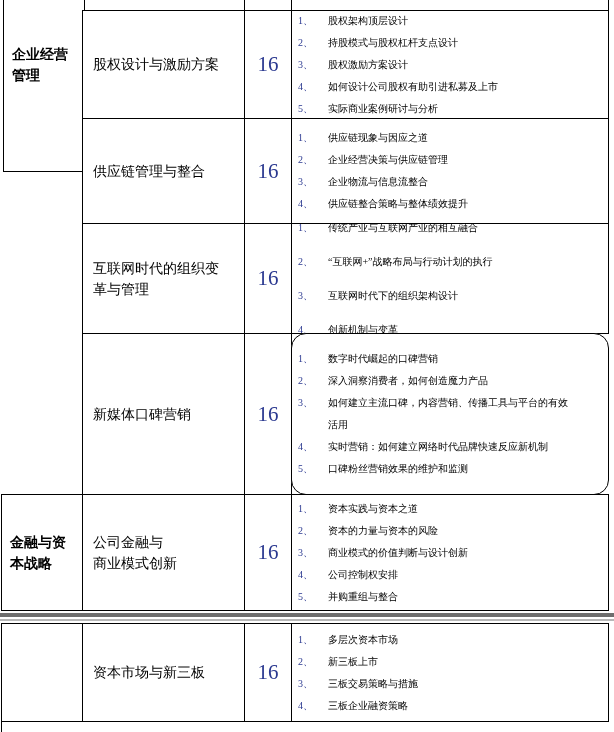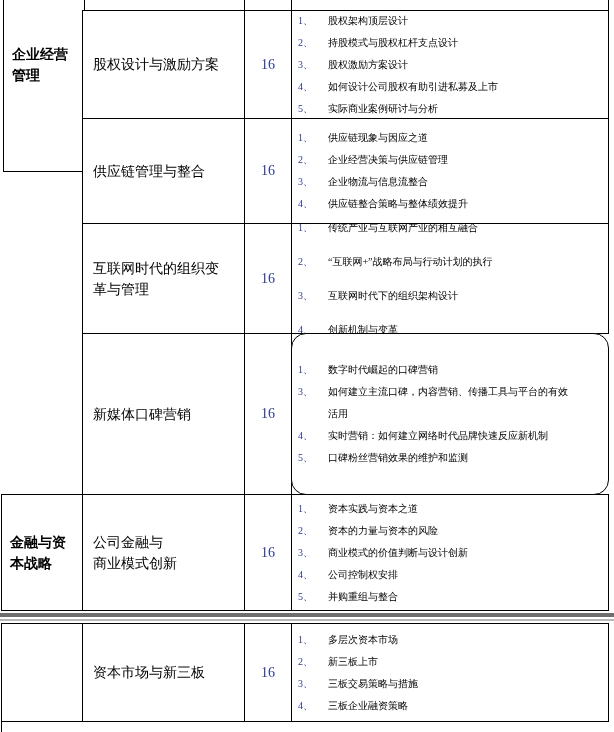--- a/index.html
+++ b/index.html
@@ -4,21 +4,21 @@
 <style>
   html,body{margin:0;padding:0;background:#fff;}
   .page{position:relative;width:614px;height:732px;background:#ffffff;overflow:hidden;
         font-family:"Liberation Serif","DejaVu Serif",serif;color:var(--text,#000);}
   .cell{position:absolute;box-sizing:border-box;border:1px solid var(--border,#000);background:#fff;overflow:hidden;}
   .cell.no-top{border-top:none;}
   .cat{font-weight:bold;font-size:14px;line-height:21px;display:flex;align-items:center;padding:0 6px 0 8px;}
   .cat.cut{align-items:flex-start;padding-top:44px;}
   .course{font-size:14px;line-height:21px;display:flex;align-items:center;
           padding:0 20px 0 10px;white-space:pre-line;}
-  .hours{font-size:14px;display:flex;align-items:center;justify-content:center;color:var(--digit,#2b3990);}
+  .hours{font-size:21px;display:flex;align-items:center;justify-content:center;color:var(--digit,#2b3990);}
   .content{display:flex;flex-direction:column;justify-content:center;
            padding:0 38px 0 6px;font-size:10px;line-height:22px;}
   .item{padding-left:30px;}
   .num{display:inline-block;width:30px;margin-left:-30px;color:var(--digit,#2b3990);}
   .divider{position:absolute;left:0;width:614px;}
   .divider.dark{background:var(--div-dark,#6e6e6e);}
   .divider.light{background:var(--div-light,#b8b8b8);}
   .partial-left{position:absolute;box-sizing:border-box;border-left:1px solid var(--border,#000);background:transparent;}
 </style>
 </head>
@@ -64,20 +64,21 @@
       <div class="item"><span class="num">2、</span><span>“互联网+”战略布局与行动计划的执行</span></div>
       <div class="item"><span class="num">3、</span><span>互联网时代下的组织架构设计</span></div>
       <div class="item"><span class="num">4、</span><span>创新机制与变革</span></div>
     </div>
     <div class="cell course" style="left: 82px; top: 333px; width: 163px; height: 162px;"><span>新媒体口碑营销</span></div>
     <div class="cell hours" style="left: 244px; top: 333px; width: 48px; height: 162px;">
       <span>16</span>
     </div>
     <div class="cell content" style="left: 291px; top: 333px; width: 318px; height: 162px; border-radius: 15px;">
       <div class="item"><span class="num">1、</span><span>数字时代崛起的口碑营销</span></div>
+      <div class="item"><span class="num">2、</span><span>深入洞察消费者，如何创造魔力产品</span></div>
       <div class="item"><span class="num">3、</span><span>如何建立主流口碑，内容营销、传播工具与平台的有效活用</span></div>
       <div class="item"><span class="num">4、</span><span>实时营销：如何建立网络时代品牌快速反应新机制</span></div>
       <div class="item"><span class="num">5、</span><span>口碑粉丝营销效果的维护和监测</span></div>
     </div>
     <div class="cell course" style="left: 82px; top: 494px; width: 163px; height: 117px;"><span>公司金融与
 商业模式创新</span></div>
     <div class="cell hours" style="left: 244px; top: 494px; width: 48px; height: 117px;">
       <span>16</span>
     </div>
     <div class="cell content" style="left: 291px; top: 494px; width: 318px; height: 117px;">

